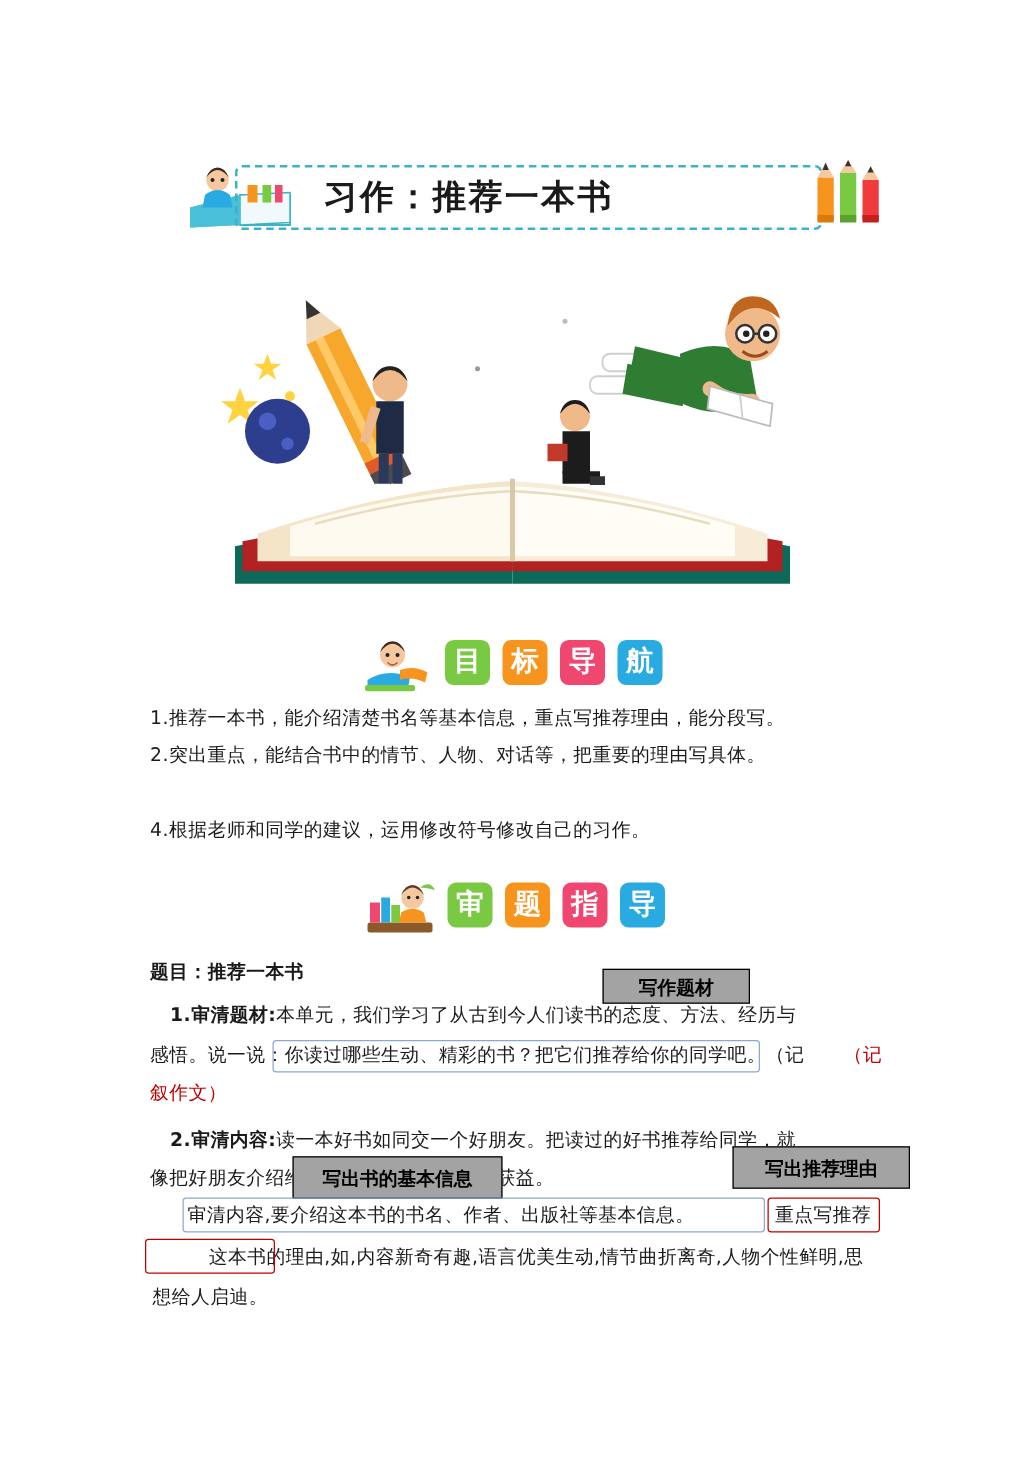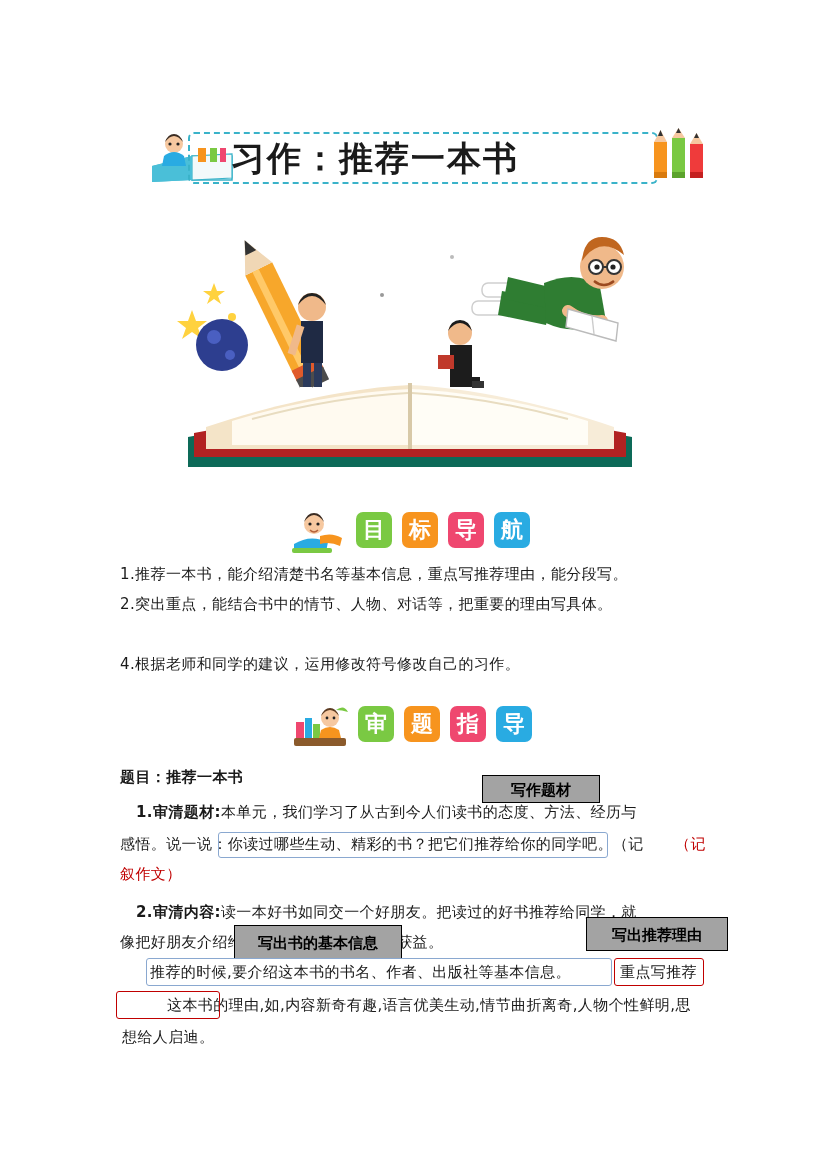--- a/index.html
+++ b/index.html
@@ -40,21 +40,21 @@
     border-radius: 6px;
     box-sizing: border-box;
   }
   .title-text {
     position: absolute;
     left: 0; top: 0;
     width: 470px;
     height: 52px;
     line-height: 52px;
     text-align: center;
-    font-size: 34px;
+    font-size: 27px;
     font-weight: bold;
     letter-spacing: 2px;
     color: #1a1a1a;
     font-family: "DejaVu Sans", sans-serif;
   }
   
   .icon-book-kid {
     position: absolute;
     left: 0px;
     top: -6px;
@@ -335,21 +335,21 @@
   <div class="body-line" style="left:136px; top:903px;">
     <span class="b-bold">2.审清内容:</span><span>读一本好书如同交一个好朋友。把读过的好书推荐给同学，就</span>
   </div>
 
   <div class="body-line" style="left:120px; top:933px;">像把好朋友介绍给大家一样，会让更多人获益。</div>
 
   <div class="callout" style="left:218px; top:925px; width:168px; height:34px; line-height:34px;">写出书的基本信息</div>
 
   <div class="callout" style="left:570px; top:917px; width:142px; height:34px; line-height:34px;">写出推荐理由</div>
 
-  <div class="body-line" style="left:150px; top:963px;">推荐的时候,要介绍这本书的书名、作者、出版社等基本信息。</div>
+  <div class="body-line" style="left:150px; top:963px;">审清内容,要介绍这本书的书名、作者、出版社等基本信息。</div>
   <div class="underline-box" style="left:146px; top:958px; width:466px; height:28px;"></div>
 
   <div class="body-line" style="left:620px; top:963px;">重点写推荐</div>
   <div class="hl-box" style="left:614px; top:958px; width:90px; height:28px;"></div>
 
   <div class="body-line" style="left:122px; top:996px;margin-left:45px;">这本书的理由,如,内容新奇有趣,语言优美生动,情节曲折离奇,人物个性鲜明,思</div>
   <div class="hl-box" style="left:116px; top:991px; width:104px; height:28px;"></div>
 
   <div class="body-line" style="left:122px; top:1028px;">想给人启迪。</div>
 

